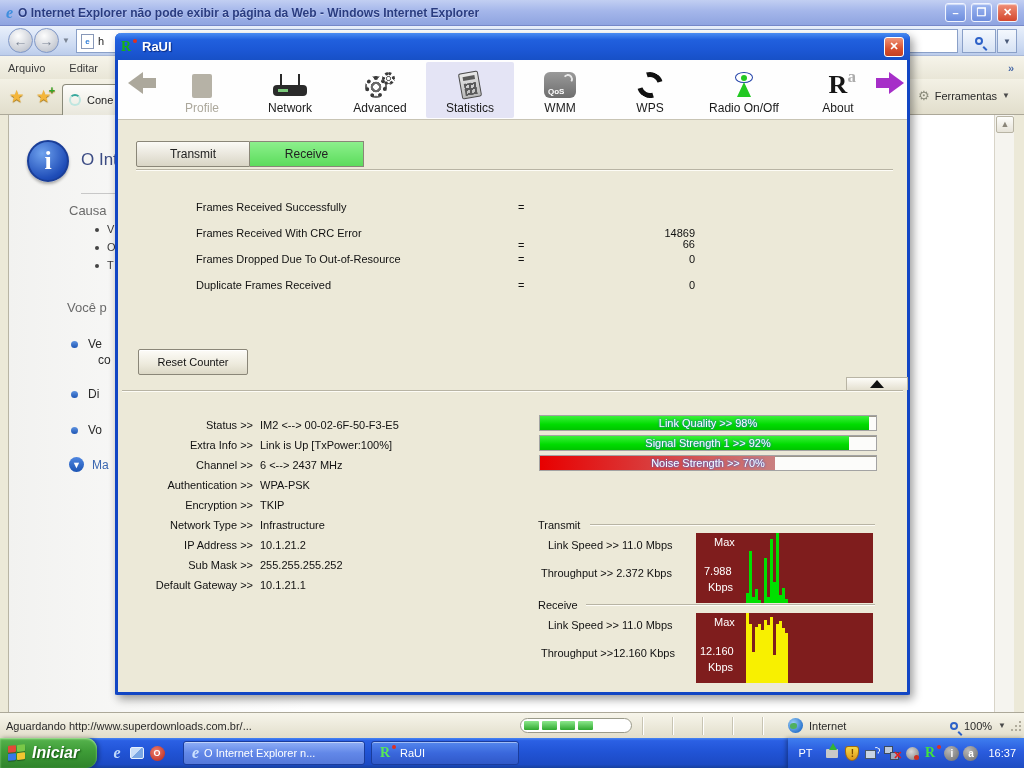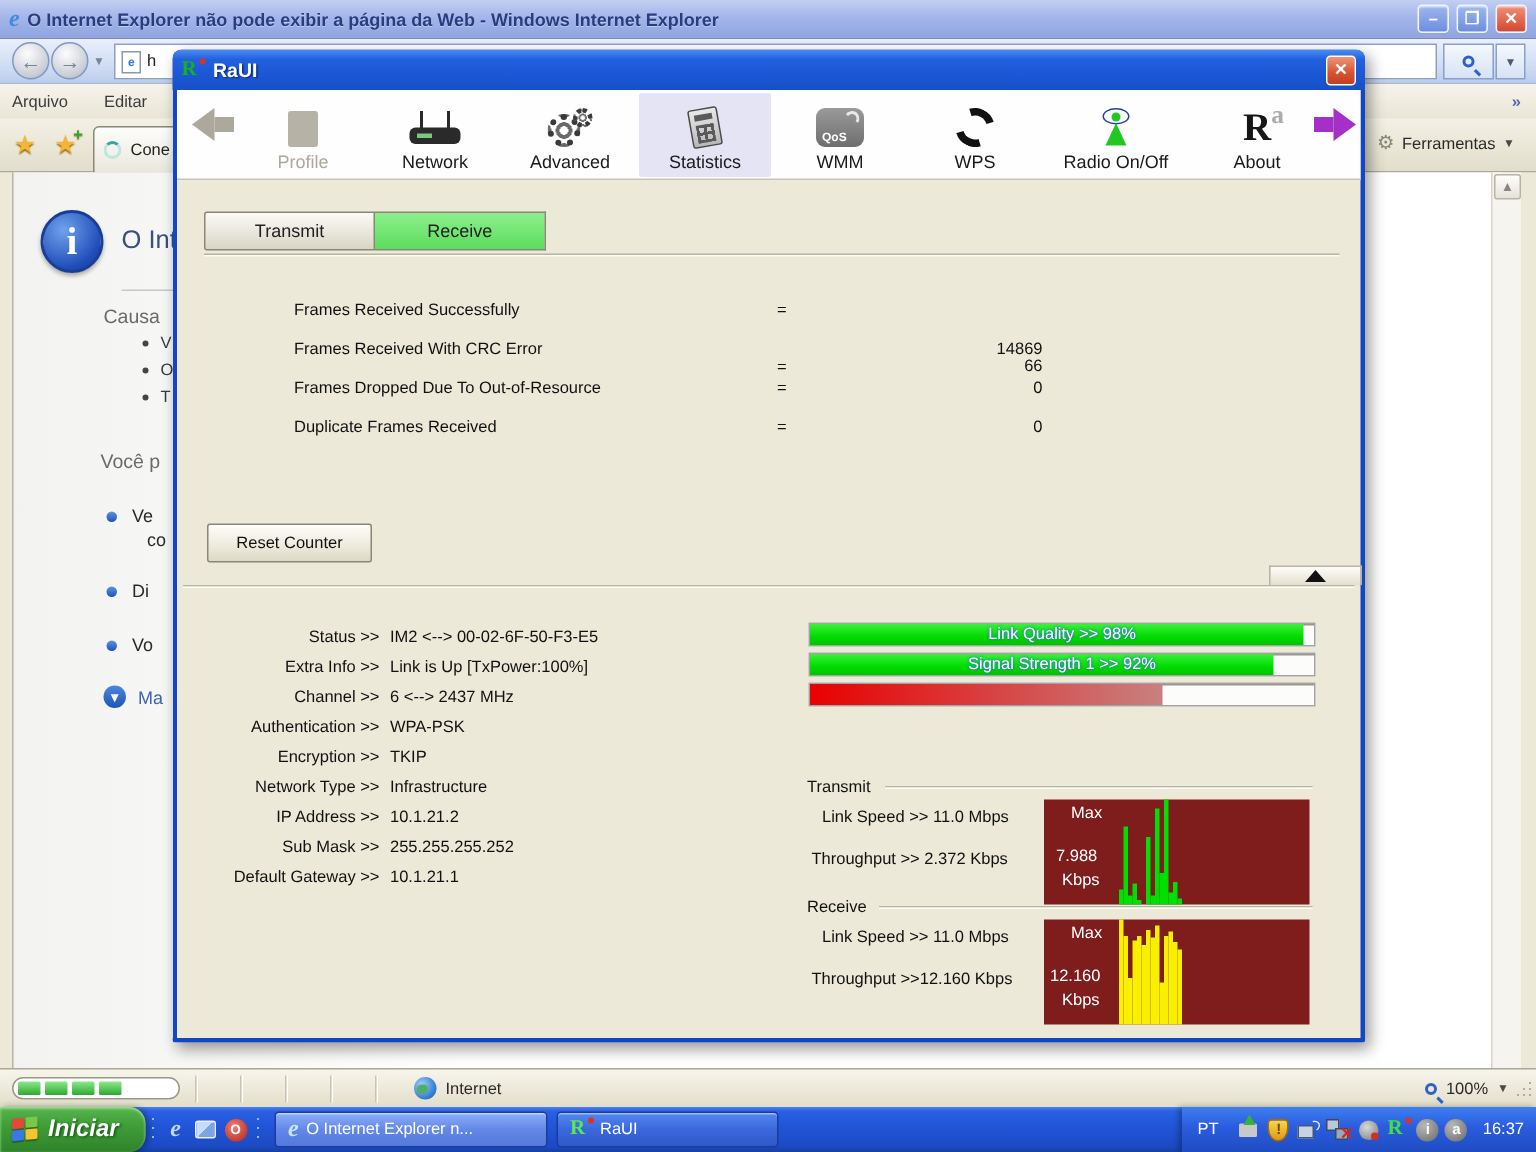--- a/index.html
+++ b/index.html
@@ -226,20 +226,21 @@
         <span class="more-ic">▼</span>
         <span>Ma</span>
       </div>
   </div>
   <div class="scrolltrack abs" style="left:994px;top:0;">
     <div class="scrollbtn">▲</div>
   </div>
 </div>
 
 <div class="abs ie-statusbar">
+  <span style="padding-left:6px;flex:0 0 512px;">Aguardando http://www.superdownloads.com.br/...</span>
   <div class="progress-shell" style="margin-left:8px;">
     <span class="pblock"></span>
     <span class="pblock"></span>
     <span class="pblock"></span>
     <span class="pblock"></span>
   </div>
   <div class="sb-sep" style="margin-left:10px;"></div>
     <div class="sb-sep" style="margin-left:28px;"></div>
     <div class="sb-sep" style="margin-left:28px;"></div>
     <div class="sb-sep" style="margin-left:28px;"></div>
@@ -373,20 +374,21 @@
   <div class="qbar" style="left:421px;top:382px;">
     <div class="fill" style="width: 98%; background: linear-gradient(rgb(60, 240, 60), rgb(0, 220, 0) 60%, rgb(0, 196, 0));"></div>
     <div class="qlabel">Link Quality &gt;&gt; 98%</div>
   </div>
   <div class="qbar" style="left:421px;top:402px;">
     <div class="fill" style="width: 92%; background: linear-gradient(rgb(60, 240, 60), rgb(0, 220, 0) 60%, rgb(0, 196, 0));"></div>
     <div class="qlabel">Signal Strength 1 &gt;&gt; 92%</div>
   </div>
   <div class="qbar" style="left:421px;top:422px;">
     <div class="fill" style="width: 70%; background: linear-gradient(90deg, rgb(232, 0, 0), rgb(201, 128, 128));"></div>
+    <div class="qlabel">Noise Strength &gt;&gt; 70%</div>
   </div>
 
   <div class="grouplabel" style="left:420px;top:486px;">Transmit</div>
   <div class="groupline" style="left:472px;top:491px;width:285px;"></div>
   <div class="info-val" style="left:430px;top:506px;">Link Speed &gt;&gt;  11.0 Mbps</div>
   <div class="info-val" style="left:423px;top:534px;">Throughput &gt;&gt; 2.372 Kbps</div>
   <div class="graph" style="left:578px;top:500px;">
     <div class="bars" id="txbars">
         <div style="flex: 1 1 0%; align-self: flex-end; height: 0%; background: rgb(0, 224, 0);"></div>
         <div style="flex: 1 1 0%; align-self: flex-end; height: 0%; background: rgb(0, 224, 0);"></div>

